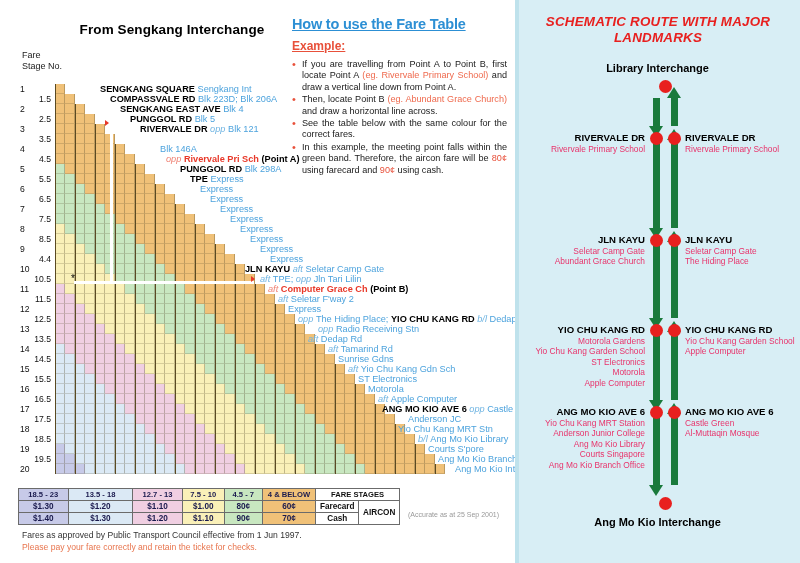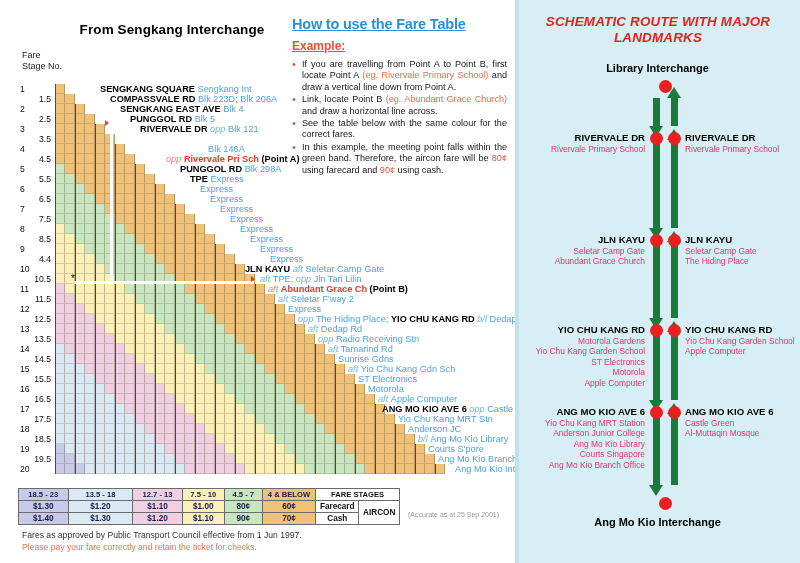--- a/index.html
+++ b/index.html
@@ -1444,21 +1444,21 @@
         <div class="stop-row">
           <span style="position: absolute; left: 70px; top: 0px;"><span class="st-main">PUNGGOL RD </span><span class="st-sub">Blk 5</span></span>
         </div>
         <div class="stop-row">
           <span style="position: absolute; left: 80px; top: 0px;"><span class="st-main">RIVERVALE DR </span><span class="st-ital">opp </span><span class="st-sub">Blk 121</span></span>
         </div>
         <div class="stop-row">
           <span style="position: absolute; left: 90px; top: 0px;"></span>
         </div>
         <div class="stop-row">
-          <span style="position: absolute; left: 100px; top: 0px; margin-left: 48px;"><span class="st-sub">Blk 146A</span></span>
+          <span style="position: absolute; left: 100px; top: 0px;"><span class="st-sub">Blk 146A</span></span>
         </div>
         <div class="stop-row">
           <span style="position: absolute; left: 106px; top: 0px;"><span class="st-redital">opp </span><span class="st-red">Rivervale Pri Sch </span><span class="st-blk">(Point A)</span></span>
         </div>
         <div class="stop-row">
           <span style="position: absolute; left: 120px; top: 0px;"><span class="st-main">PUNGGOL RD </span><span class="st-sub">Blk 298A</span></span>
         </div>
         <div class="stop-row">
           <span style="position: absolute; left: 130px; top: 0px;"><span class="st-main">TPE </span><span class="st-sub">Express</span></span>
         </div>
@@ -1486,38 +1486,38 @@
         <div class="stop-row">
           <span style="position: absolute; left: 210px; top: 0px;"><span class="st-sub">Express</span></span>
         </div>
         <div class="stop-row">
           <span style="position: absolute; left: 185px; top: 0px;"><span class="st-main">JLN KAYU </span><span class="st-ital">aft </span><span class="st-sub">Seletar Camp Gate</span></span>
         </div>
         <div class="stop-row">
           <span style="position: absolute; left: 200px; top: 0px;"><span class="st-ital">aft </span><span class="st-sub">TPE;  </span><span class="st-ital">opp </span><span class="st-sub">Jln Tari Lilin</span></span>
         </div>
         <div class="stop-row">
-          <span style="position: absolute; left: 208px; top: 0px;"><span class="st-redital">aft </span><span class="st-red">Abundant Grace Ch </span><span class="st-blk">(Point B)</span></span>
+          <span style="position: absolute; left: 208px; top: 0px;"><span class="st-redital">aft </span><span class="st-red">Computer Grace Ch </span><span class="st-blk">(Point B)</span></span>
         </div>
         <div class="stop-row">
           <span style="position: absolute; left: 218px; top: 0px;"><span class="st-ital">aft </span><span class="st-sub">Seletar F'way 2</span></span>
         </div>
         <div class="stop-row">
           <span style="position: absolute; left: 228px; top: 0px;"><span class="st-sub">Express</span></span>
         </div>
         <div class="stop-row">
           <span style="position: absolute; left: 238px; top: 0px;"><span class="st-ital">opp </span><span class="st-sub">The Hiding Place;  </span><span class="st-main">YIO CHU KANG RD </span><span class="st-ital">b/l </span><span class="st-sub">Dedap Link</span></span>
         </div>
         <div class="stop-row">
+          <span style="position: absolute; left: 258px; top: 0px;"><span class="st-ital">opp </span><span class="st-sub">Radio Receiving Stn</span></span>
+        </div>
+        <div class="stop-row">
           <span style="position: absolute; left: 248px; top: 0px;"><span class="st-ital">aft </span><span class="st-sub">Dedap Rd</span></span>
         </div>
         <div class="stop-row">
-          <span style="position: absolute; left: 258px; top: 0px;"><span class="st-ital">opp </span><span class="st-sub">Radio Receiving Stn</span></span>
-        </div>
-        <div class="stop-row">
           <span style="position: absolute; left: 268px; top: 0px;"><span class="st-ital">aft </span><span class="st-sub">Tamarind Rd</span></span>
         </div>
         <div class="stop-row">
           <span style="position: absolute; left: 278px; top: 0px;"><span class="st-sub">Sunrise Gdns</span></span>
         </div>
         <div class="stop-row">
           <span style="position: absolute; left: 288px; top: 0px;"><span class="st-ital">aft </span><span class="st-sub">Yio Chu Kang Gdn Sch</span></span>
         </div>
         <div class="stop-row">
           <span style="position: absolute; left: 298px; top: 0px;"><span class="st-sub">ST Electronics</span></span>
@@ -1525,24 +1525,24 @@
         <div class="stop-row">
           <span style="position: absolute; left: 308px; top: 0px;"><span class="st-sub">Motorola</span></span>
         </div>
         <div class="stop-row">
           <span style="position: absolute; left: 318px; top: 0px;"><span class="st-ital">aft </span><span class="st-sub">Apple Computer</span></span>
         </div>
         <div class="stop-row">
           <span style="position: absolute; left: 322px; top: 0px;"><span class="st-main">ANG MO KIO AVE 6 </span><span class="st-ital">opp </span><span class="st-sub">Castle Green</span></span>
         </div>
         <div class="stop-row">
+          <span style="position: absolute; left: 348px; top: 0px;"><span class="st-sub">Anderson JC</span></span>
+        </div>
+        <div class="stop-row">
           <span style="position: absolute; left: 338px; top: 0px;"><span class="st-sub">Yio Chu Kang MRT Stn</span></span>
-        </div>
-        <div class="stop-row">
-          <span style="position: absolute; left: 348px; top: 0px;"><span class="st-sub">Anderson JC</span></span>
         </div>
         <div class="stop-row">
           <span style="position: absolute; left: 358px; top: 0px;"><span class="st-ital">b/l </span><span class="st-sub">Ang Mo Kio Library</span></span>
         </div>
         <div class="stop-row">
           <span style="position: absolute; left: 368px; top: 0px;"><span class="st-sub">Courts S'pore</span></span>
         </div>
         <div class="stop-row">
           <span style="position: absolute; left: 378px; top: 0px;"><span class="st-sub">Ang Mo Kio Branch Off;  </span><span class="st-main">ANG MO KIO AVE 3 </span><span class="st-ital">opp </span><span class="st-sub">Blk 324</span></span>
         </div>
@@ -1591,21 +1591,21 @@
     <div id="accurate">(Accurate as at 25 Sep 2001)</div>
     <div id="note-1">Fares as approved by Public Transport Council effective from 1 Jun 1997.</div>
     <div id="note-2">Please pay your fare correctly and retain the ticket for checks.</div>
   </div>
 
   <div id="howto">
     <div id="howto-title">How to use the Fare Table</div>
     <div id="howto-example">Example:</div>
     <ul id="howto-list">
         <li><span>If you are travelling from Point A to Point B, first locate Point A </span><span class="hl-red">(eg. Rivervale Primary School)</span><span> and draw a vertical line down from Point A.</span></li>
-        <li><span>Link, locate Point B </span><span class="hl-red">(eg. Abundant Grace Church)</span><span> and draw a horizontal line across.</span></li>
+        <li><span>Then, locate Point B </span><span class="hl-red">(eg. Abundant Grace Church)</span><span> and draw a horizontal line across.</span></li>
         <li><span>See the table below with the same colour for the correct fares.</span></li>
         <li><span>In this example, the meeting point falls within the green band.  Therefore, the aircon fare will be </span><span class="hl-redb">80¢</span><span> using farecard and </span><span class="hl-redb">90¢</span><span> using cash.</span></li>
       </ul>
   </div>
 
   <div id="right-panel">
     <div id="route-title">
       <span>SCHEMATIC ROUTE WITH MAJOR</span><br>
       <span>LANDMARKS</span>
     </div>

